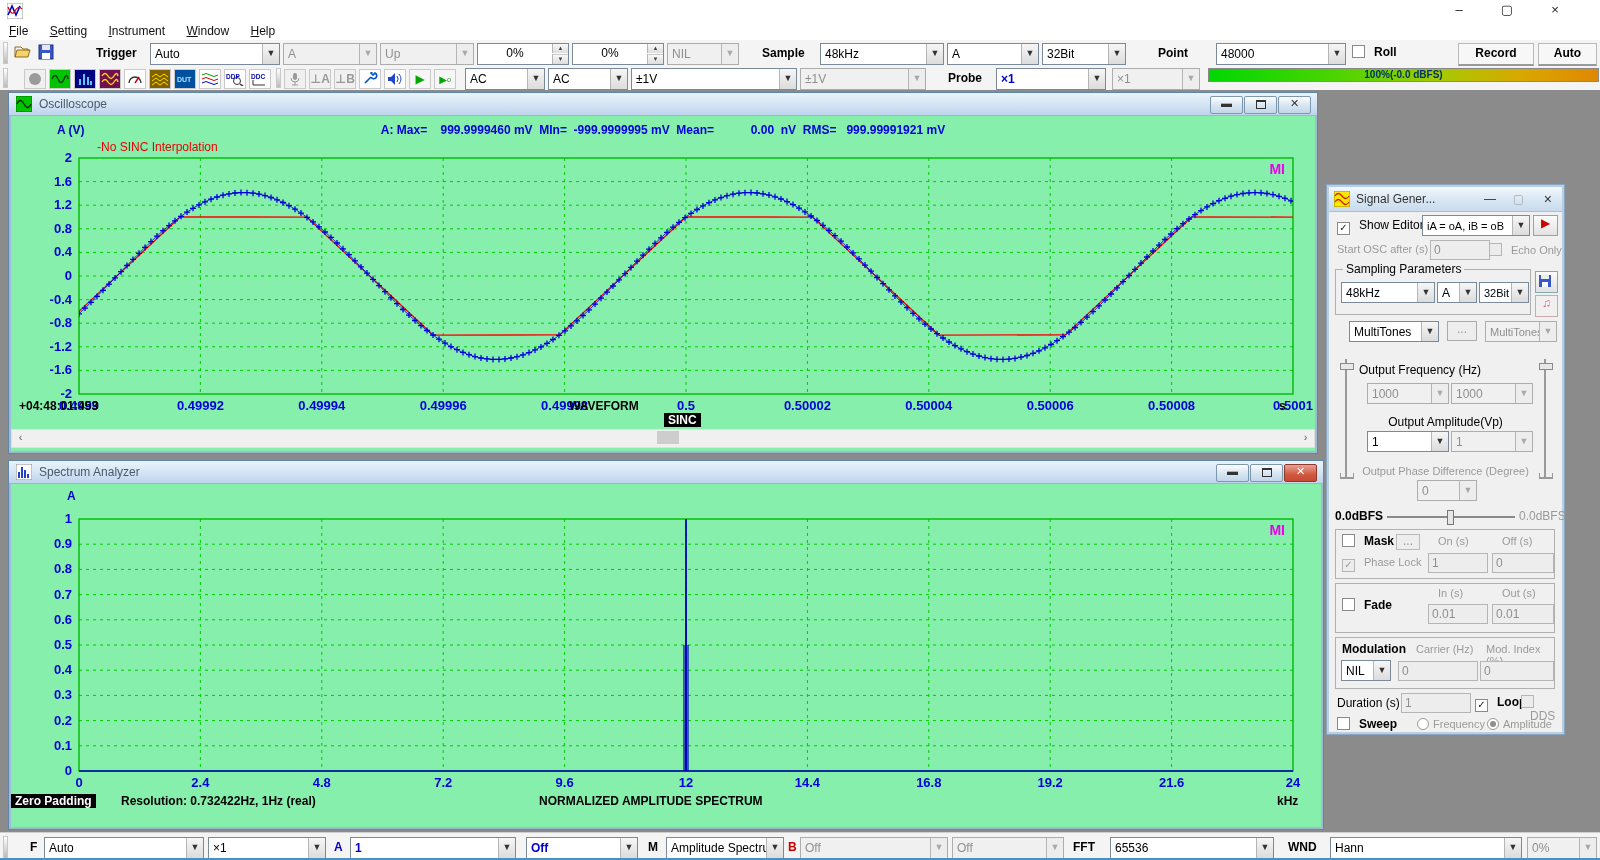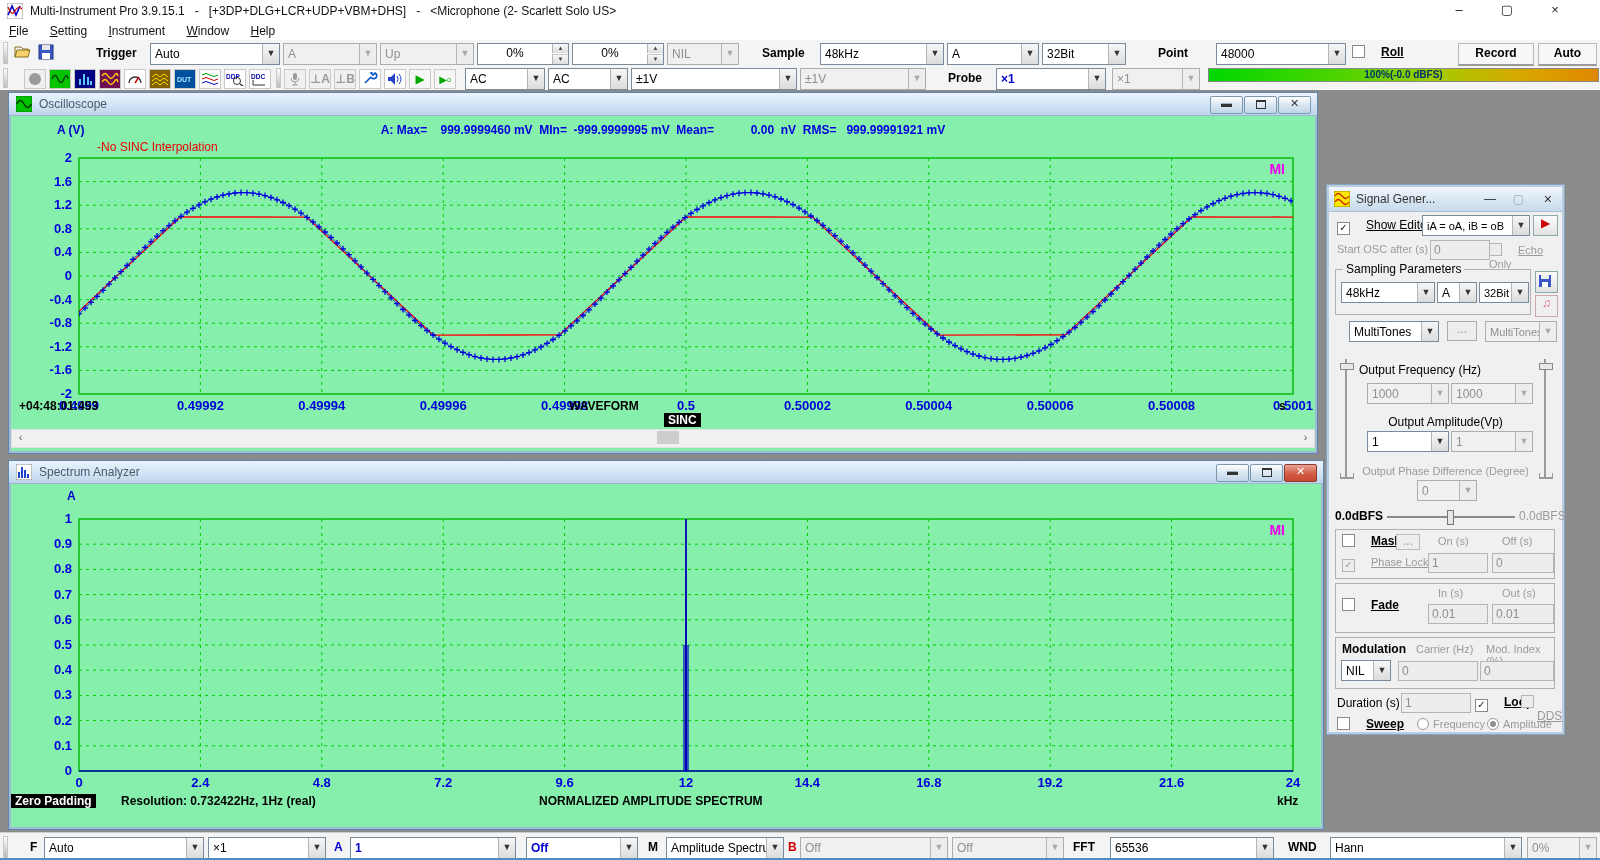--- a/index.html
+++ b/index.html
@@ -34,21 +34,21 @@
   .spin .up,.spin .dn{position:absolute;right:0;width:15px;height:9px;background:linear-gradient(#f8f8f8,#ddd);
     border-left:1px solid #b5b5b5;font-size:6px;text-align:center;line-height:9px;color:#444;}
   .spin .up{top:0;} .spin .dn{bottom:0;border-top:1px solid #c9c9c9;}
   .tbtn{position:absolute;height:20px;background:#f7f7f7;border:1px solid #b9b9b9;border-bottom:2px solid #9a9a9a;
     text-align:center;font-weight:bold;line-height:18px;color:#000;}
   .ticon{position:absolute;width:20px;height:18px;top:3px;border:1px solid #c9c9c9;background:#f0f0f0;
     display:flex;align-items:center;justify-content:center;}
   .cb .box{display:inline-block;width:11px;height:11px;background:#fff;border:1px solid #8a8a8a;
     vertical-align:-2px;text-align:center;line-height:10px;font-size:10px;color:#222;}
   .cb.dis .box{background:#ececec;border-color:#b5b5b5;color:#9a9a9a;}
-  .cb .cbl{margin-left:16px;text-decoration:underline;}
+  .cb .cbl{margin-left:9px;}
   .radio .dot{display:inline-block;width:10px;height:10px;border:1px solid #9a9a9a;border-radius:50%;
     background:#fff;vertical-align:-2px;position:relative;}
   .radio .dot i{position:absolute;left:2px;top:2px;width:6px;height:6px;border-radius:50%;background:#8f8f8f;display:none;}
   .radio.sel .dot i{display:block;}
   .gray{color:#9a9a9a;}
   
   #meter{left:1208px;top:68px;width:389px;height:12px;border:1px solid #888;
     background:linear-gradient(90deg,#00d800 0%,#52d400 35%,#a8c800 60%,#d8a800 80%,#e08800 100%);}
   #meter .mtext{width:100%;text-align:center;font-size:10px;font-weight:bold;color:#003366;line-height:12px;}
   
@@ -87,21 +87,20 @@
 </style>
 </head>
 <body>
 
 <div class="abs" id="titlebar">
   <svg class="abs" style="left:7px;top:3px" width="16" height="16">
     <rect width="16" height="16" fill="#fff" stroke="#999"></rect>
     <path d="M1 12 L5 3 L9 12 L13 3" stroke="#0000cc" fill="none" stroke-width="1.6"></path>
     <path d="M1 4 Q5 14 8 8 T15 6" stroke="#cc0000" fill="none" stroke-width="1.2"></path>
   </svg>
-  <div class="abs ttext">Multi-Instrument Pro 3.9.15.1   -   [+3DP+DLG+LCR+UDP+VBM+DHS]   -   &lt;Microphone (2- Scarlett Solo US&gt;</div>
   <div class="abs winbtn" style="left:1435px">–</div>
   <div class="abs winbtn" style="left:1483px">▢</div>
   <div class="abs winbtn" style="left:1531px">×</div>
 </div>
 
 <div class="abs" id="menubar">
   <span class="menu-item">File</span>
   <span class="menu-item">Setting</span>
   <span class="menu-item">Instrument</span>
   <span class="menu-item">Window</span>

